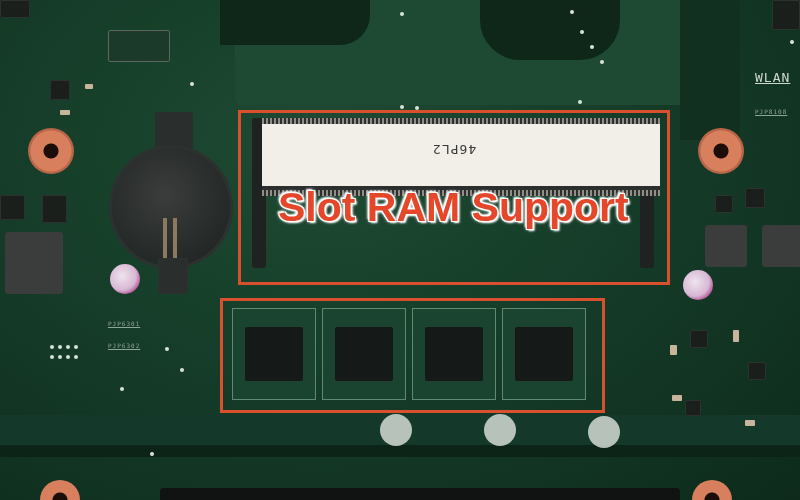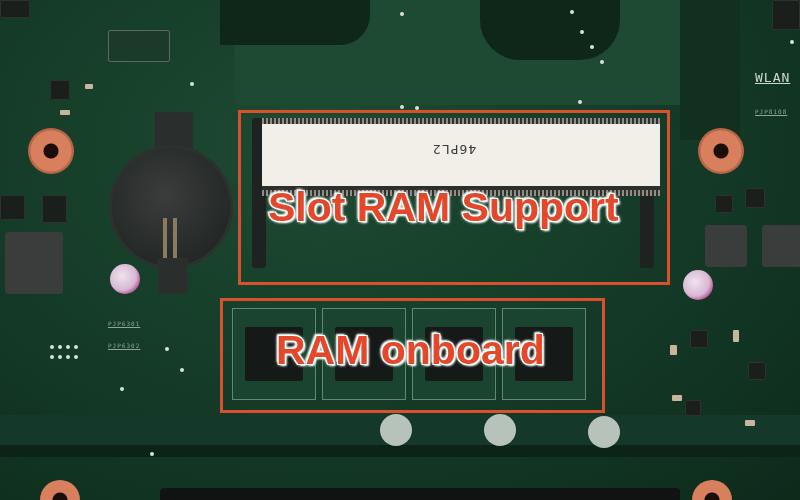--- a/index.html
+++ b/index.html
@@ -151,15 +151,14 @@
 
   <div class="test-pad" style="left:380px;top:414px;"></div>
   <div class="test-pad" style="left:484px;top:414px;"></div>
   <div class="test-pad" style="left:588px;top:416px;"></div>
 
   <div class="bottom-dark" style="left:160px;top:488px;width:520px;height:20px;"></div>
 
   <div class="frame" style="left:238px;top:110px;width:432px;height:175px;"></div>
   <div class="frame" style="left:220px;top:298px;width:385px;height:115px;"></div>
 
-  <div class="annotation" style="left:256px;top:184px;font-size:41px;padding-left:12px;">Slot RAM Support</div>
-  <div class="annotation" style="left:276px;top:327px;font-size:41px;">RAM onboard</div>
+  <div class="annotation" style="left:266px;top:184px;font-size:41px;padding-left:12px;">Slot RAM Support</div>
 </div>
 
 </body></html>

